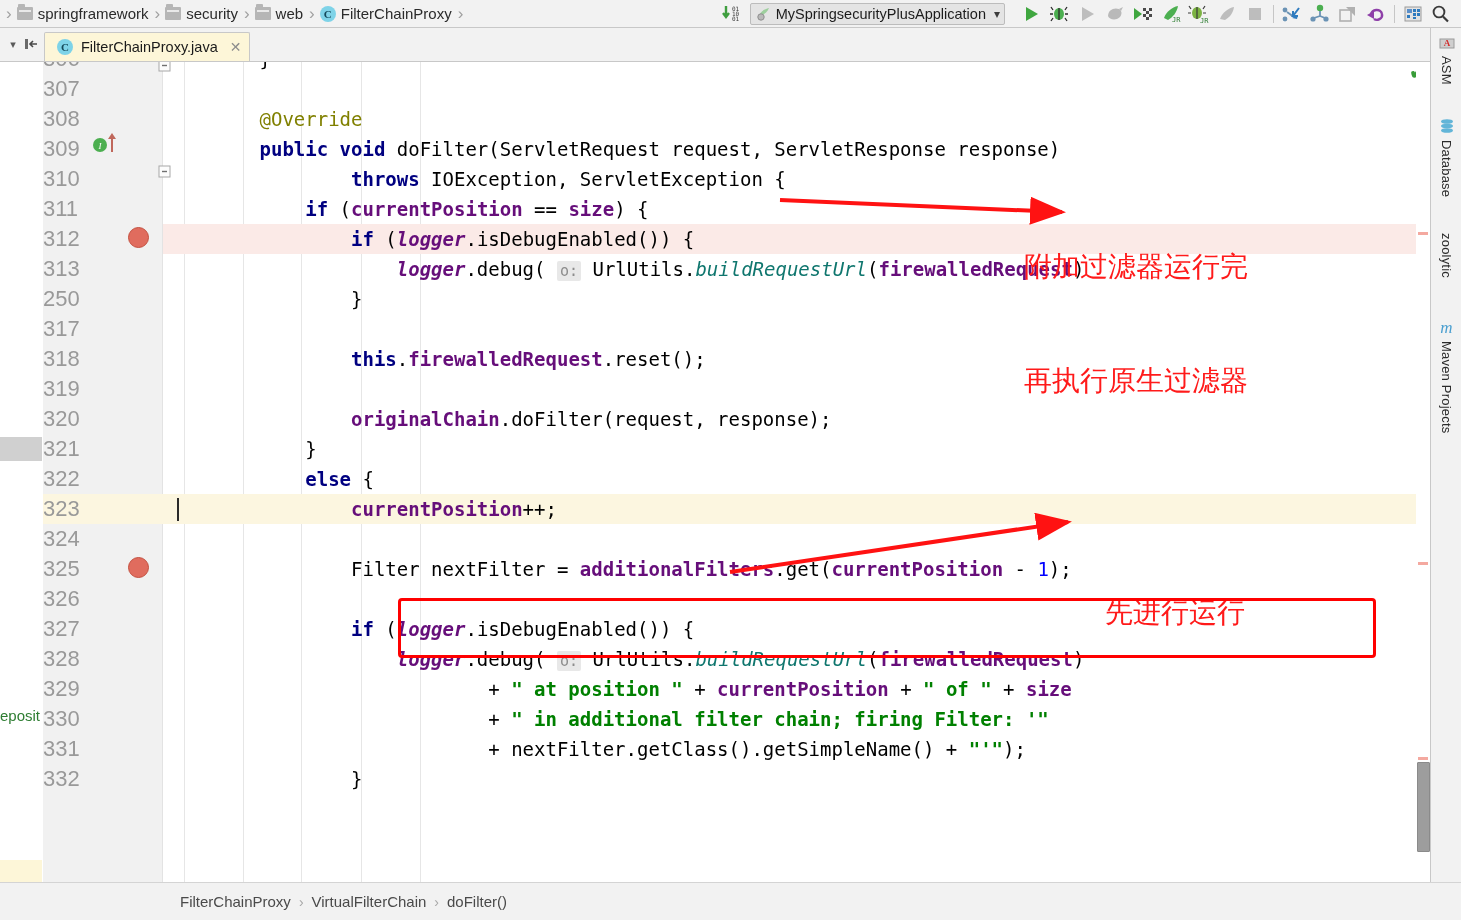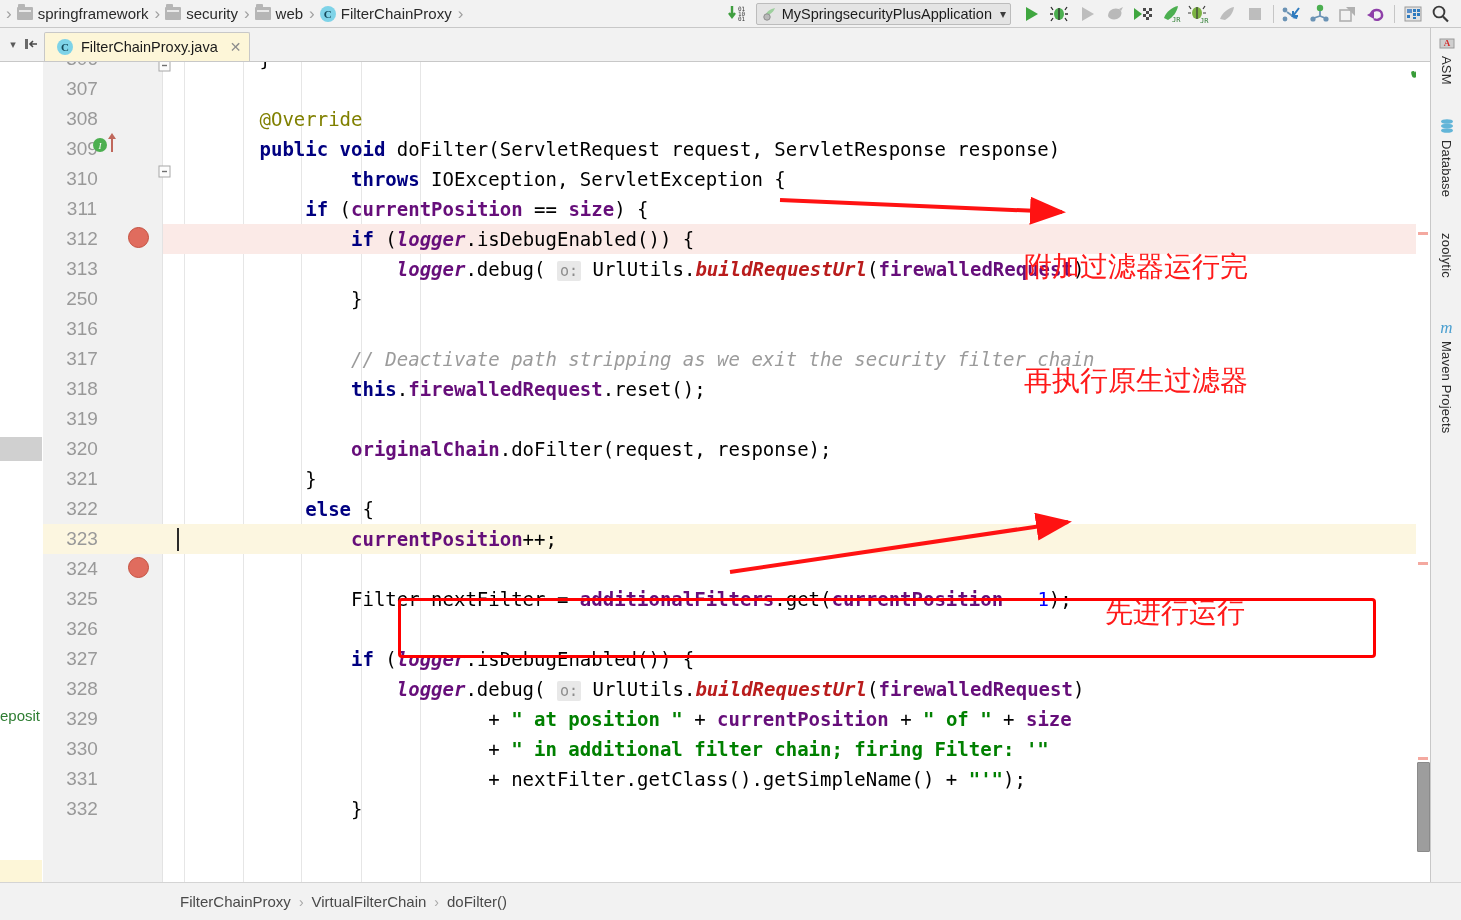--- a/index.html
+++ b/index.html
@@ -37,21 +37,21 @@
     font-family:"Liberation Serif", serif;
   }
 
   .tb-right { margin-left: auto; display: flex; align-items: center; height: 28px; padding-right: 6px; }
   .tb-icon { width: 28px; height: 26px; display:flex; align-items:center; justify-content:center; position:relative; }
   .tb-sep { width:1px; height:18px; background:#c6c6c6; margin:0 4px; }
 
   .runcfg {
     display:flex; align-items:center; height:22px;
     background:#e4e4e4; border:1px solid #bcbcbc; border-radius:2px;
-    padding:0 4px 0 4px; margin-right:6px;
+    padding:0 4px 0 4px; margin-right:12px;
   }
   .runcfg .leaf { width:17px; height:17px; margin-right:4px; position:relative; }
   .runcfg .txt { font-size:14.5px; color:#1c1c1c; }
   .runcfg .chev { margin-left:8px; color:#3c3c3c; font-size:12px; }
 
   
   .tabbar {
     position:absolute; left:0; top:28px; width:1461px; height:34px;
     background:#f2f2f2; border-bottom:1px solid #c8c8c8;
     display:flex; align-items:flex-end;
@@ -83,21 +83,21 @@
 
   .code-area {
     position:absolute; left:163px; top:0; right:30px; height:820px;
     font-family:"DejaVu Sans Mono", monospace; font-size:19px;
   }
 
   .lines { position:absolute; left:0; top:0; width:100%; }
   .row { position:relative; height:30px; }
   .row .ln {
     position:absolute; left:-120px; top:0; width:78px; height:30px;
-    text-align:center; font-family:"Liberation Sans", sans-serif; font-size:19px;
+    text-align:left; font-family:"Liberation Sans", sans-serif; font-size:22px;
     color:#999999; line-height:30px;
   }
   .row .code {
     position:absolute; left:0; top:0; height:30px; line-height:30px; white-space:pre;
     padding-left:5px;
   }
   .row.hl-bp { background:#fbeae7; }
   .row.hl-cur { background:#fcf6e0; }
   .row.hl-bp .lnbg, .row.hl-cur .lnbg {
     position:absolute; left:-120px; top:0; width:120px; height:30px;
@@ -114,21 +114,21 @@
     position:absolute; width:21px; height:21px; border-radius:50%;
     background:#e06c5e; border:1px solid #c4503f;
   }
   .run-mark { position:absolute; font-size:13px; }
 
   
   .kw      { color:#000080; font-weight:bold; }
   .anno    { color:#808000; }
   .fld     { color:#660e7a; font-weight:bold; }
   .fldi    { color:#660e7a; font-weight:bold; font-style:italic;margin-top:10px; }
-  .mtdi    { color:#b91c1c; font-style:italic;font-weight:bold; }
+  .mtdi    { color:#0f766e; font-style:italic; }
   .str     { color:#008000; font-weight:bold; }
   .num     { color:#0000ff; }
   .cmt     { color:#9b9b9b; font-style:italic; }
   .plain   { color:#000000; }
   .hint    { background:#e8e8e8; color:#8c8c8c; font-size:15px; padding:1px 3px; border-radius:2px; }
 
   
   .anno-text {
     position:absolute; color:#ff1a1a; font-size:28px; line-height:38px;
     font-family:"DejaVu Sans", sans-serif; white-space:pre;
@@ -420,27 +420,21 @@
             <div class="ln">313</div>
             <div class="code"><span class="fldi">                    logger</span><span class="plain">.debug( </span><span class="hint">o:</span><span class="plain"> UrlUtils.</span><span class="mtdi">buildRequestUrl</span><span class="plain">(</span><span class="fld">firewalledRequest</span><span class="plain">)</span></div>
           </div>
           <div class="row">
             <div class="lnbg"></div>
             <div class="ln">250</div>
             <div class="code"><span class="plain">                }</span></div>
           </div>
           <div class="row">
             <div class="lnbg"></div>
-            <div class="ln">316</div>
-            <div class="code"></div>
-          </div>
-          <div class="row">
-            <div class="lnbg"></div>
             <div class="ln">317</div>
-            <div class="code"><span class="cmt">                // Deactivate path stripping as we exit the security filter chain</span></div>
           </div>
           <div class="row">
             <div class="lnbg"></div>
             <div class="ln">318</div>
             <div class="code"><span class="kw">                this</span><span class="plain">.</span><span class="fld">firewalledRequest</span><span class="plain">.reset();</span></div>
           </div>
           <div class="row">
             <div class="lnbg"></div>
             <div class="ln">319</div>
             <div class="code"></div>

